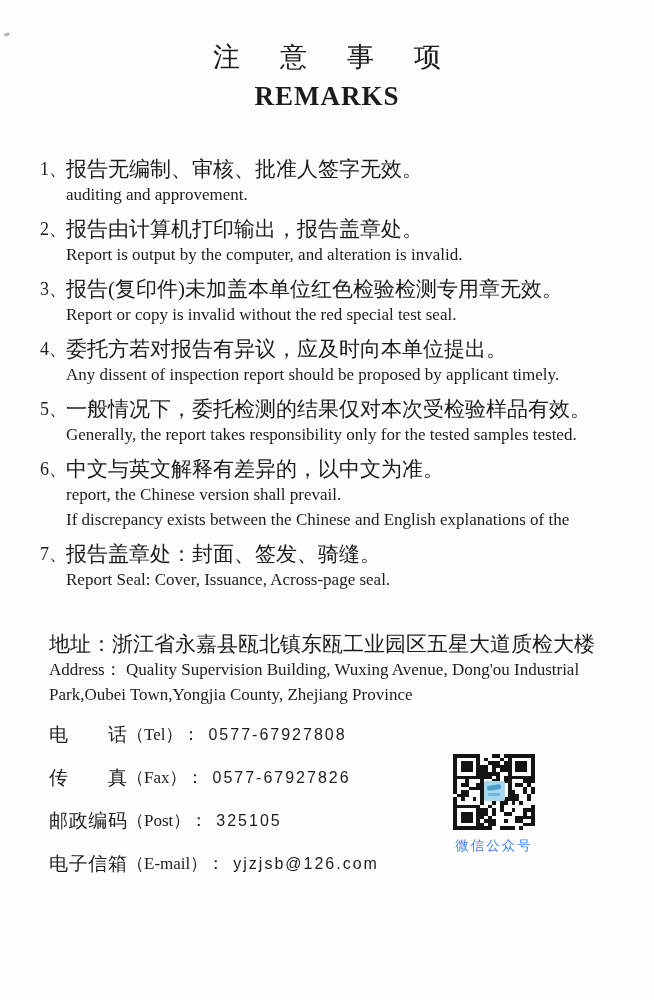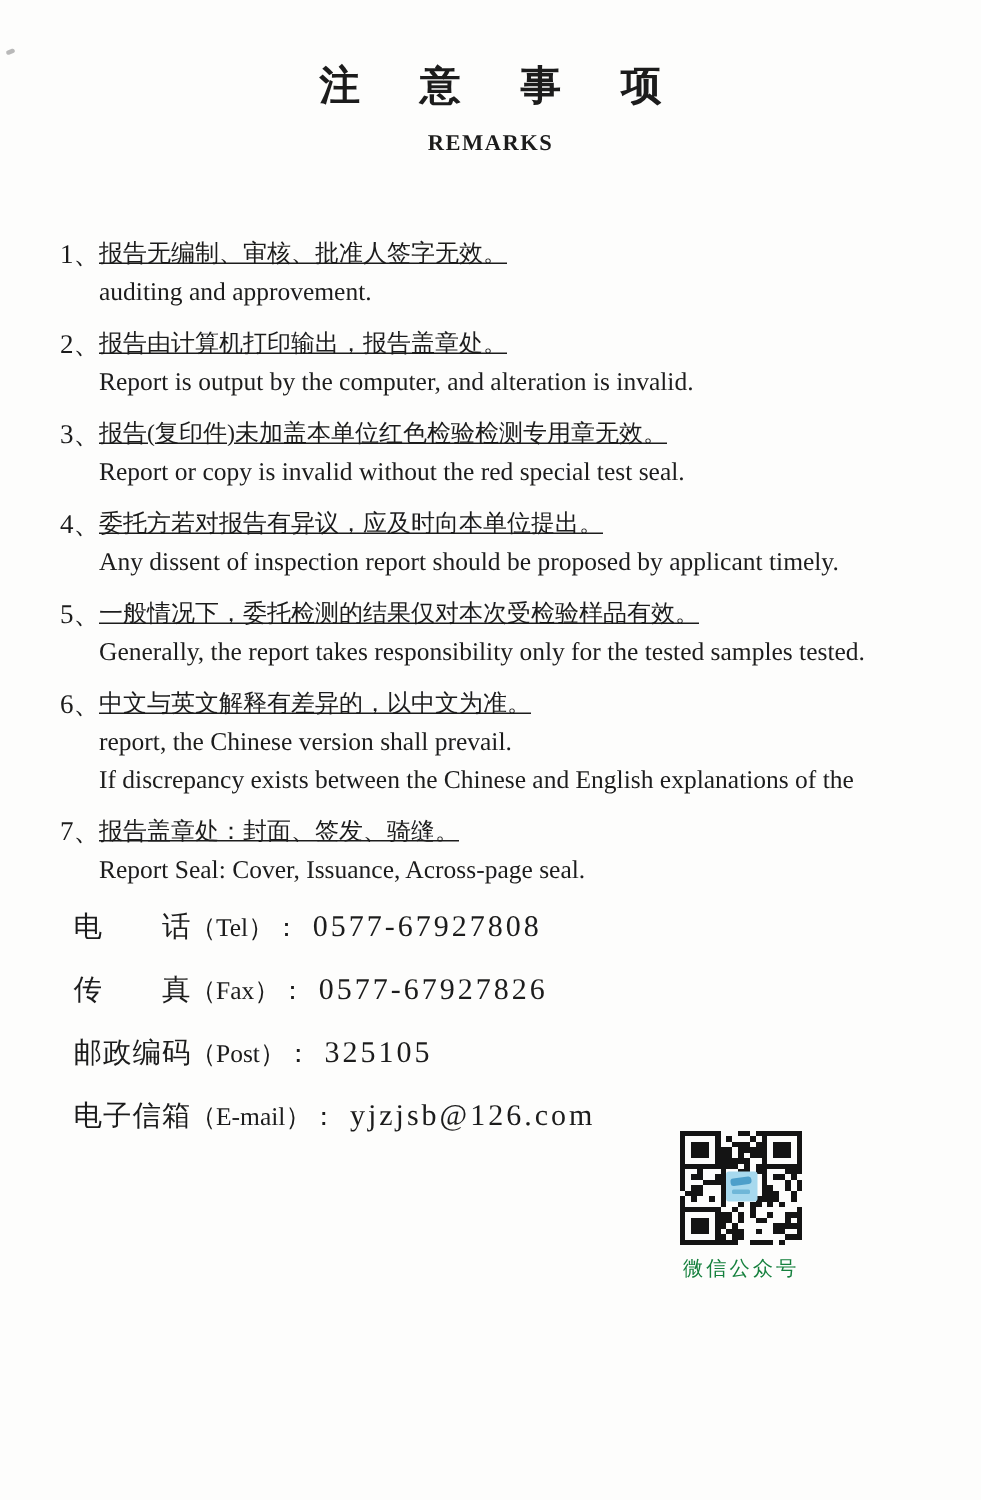--- a/index.html
+++ b/index.html
@@ -13,50 +13,50 @@
     overflow:hidden;
   }
   .scan-artifact{
     position:absolute;left:4px;top:33px;width:6px;height:3px;
     background:#b9b9b9;border-radius:2px;transform:rotate(-20deg);
   }
   .title{
     padding-top:42px;
     text-align:center;
     font-size:27px;
-    font-weight:bold;
+    font-weight:normal;
     letter-spacing:40px;
     padding-left:40px; 
     line-height:30px;
   }
   .subtitle{
     margin-top:11px;
     text-align:center;
-    font-size:15px;
+    font-size:27px;
     font-weight:bold;
     letter-spacing:1px;
     line-height:26px;
   }
   .remarks-list{
     margin-top:48px;
     padding-left:40px;
     padding-right:34px;
   }
   .remark-item{
     display:flex;
     margin-bottom:10px;
     line-height:25px;
   }
   .remark-num{
     flex:none;
     width:26px;
     font-size:18px;
   }
   .remark-body{flex:1;}
-  .line-cn{display:block;font-size:16px;text-decoration:underline;}
+  .line-cn{display:block;font-size:21px;}
   .line-en{display:block;font-size:17px;}
   .address-block{
     margin:40px 30px 0 49px;
     line-height:25px;
   }
   .contact-section{
     margin:14px 0 0 49px;
   }
   .contact-row{
     line-height:25px;
@@ -65,22 +65,22 @@
   }
   .cn-just{
     display:inline-block;
     width:78px;
     text-align:justify;
     text-align-last:justify;
     vertical-align:bottom;
   }
   .paren{font-size:17px;}
   .contact-value{
-    font-family:Liberation Serif, serif;
-    font-size:20px;
+    font-family:Liberation Sans, sans-serif;
+    font-size:16px;
     letter-spacing:2px;
     margin-left:9px;
   }
   .qr-block{
     position:absolute;
     left:449px;top:754px;
     width:90px;
     text-align:center;
   }
   .qr-pattern{
@@ -100,21 +100,21 @@
     position:absolute;left:3px;top:4px;width:14px;height:5px;
     background:#4d9fca;border-radius:2px;transform:rotate(-8deg);
   }
   .qr-logo-mark2{
     position:absolute;left:4px;top:12px;width:12px;height:3px;
     background:#6fb7d8;border-radius:1px;
   }
   .qr-caption{
     margin-top:7px;
     font-size:13.5px;
-    color:#15803d;
+    color:#3b82f6;
     letter-spacing:2px;
   }
 </style>
 </head>
 <body>
 
 <div class="page">
 
   <div class="scan-artifact"></div>
 
@@ -175,20 +175,25 @@
     <div class="remark-item">
       <span class="remark-num">7、</span>
       <div class="remark-body">
         <span class="line-cn">报告盖章处：封面、签发、骑缝。</span>
         <span class="line-en">Report Seal: Cover, Issuance, Across-page seal.</span>
       </div>
     </div>
 
   </div>
 
+  <div class="address-block">
+    <span class="line-cn">地址：浙江省永嘉县瓯北镇东瓯工业园区五星大道质检大楼</span>
+    <span class="line-en">Address： Quality Supervision Building, Wuxing Avenue, Dong'ou Industrial</span>
+    <span class="line-en">Park,Oubei Town,Yongjia County, Zhejiang Province</span>
+  </div>
 
   <div class="contact-section">
 
     <div class="contact-row">
       <span class="cn-just">电话</span><span class="paren">（Tel）：</span><span class="contact-value">0577-67927808</span>
     </div>
 
     <div class="contact-row">
       <span class="cn-just">传真</span><span class="paren">（Fax）：</span><span class="contact-value">0577-67927826</span>
     </div>

